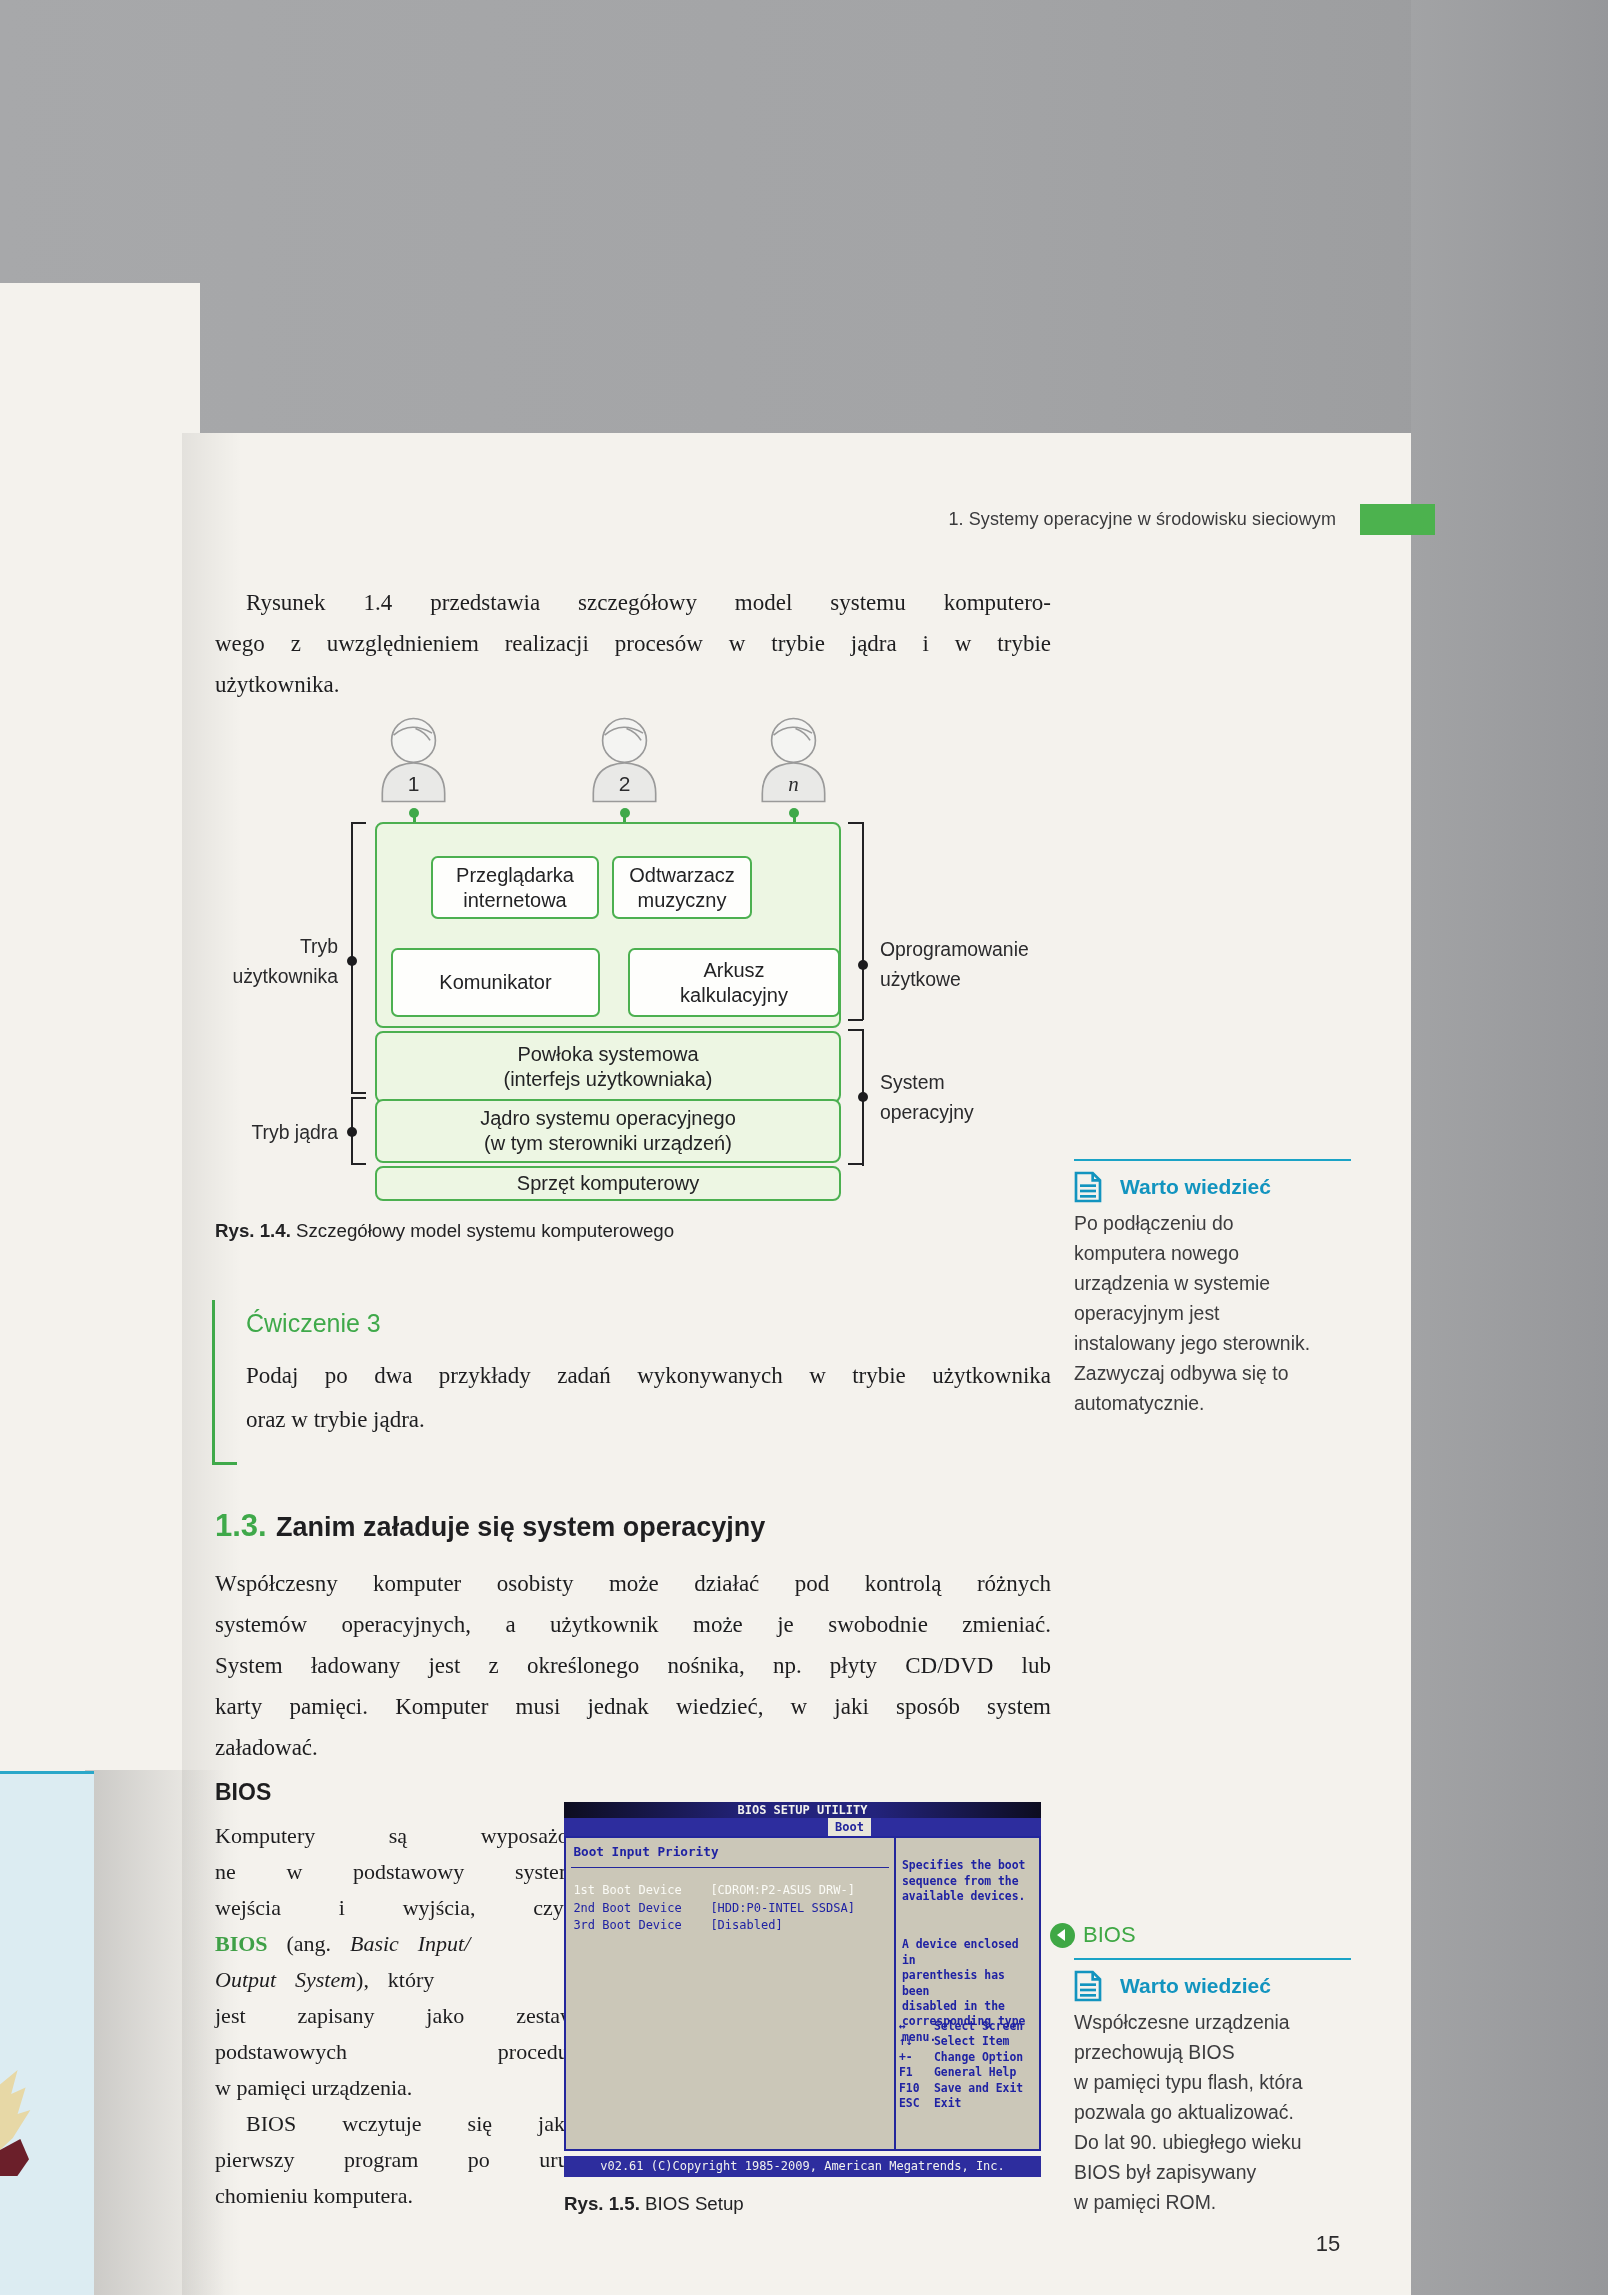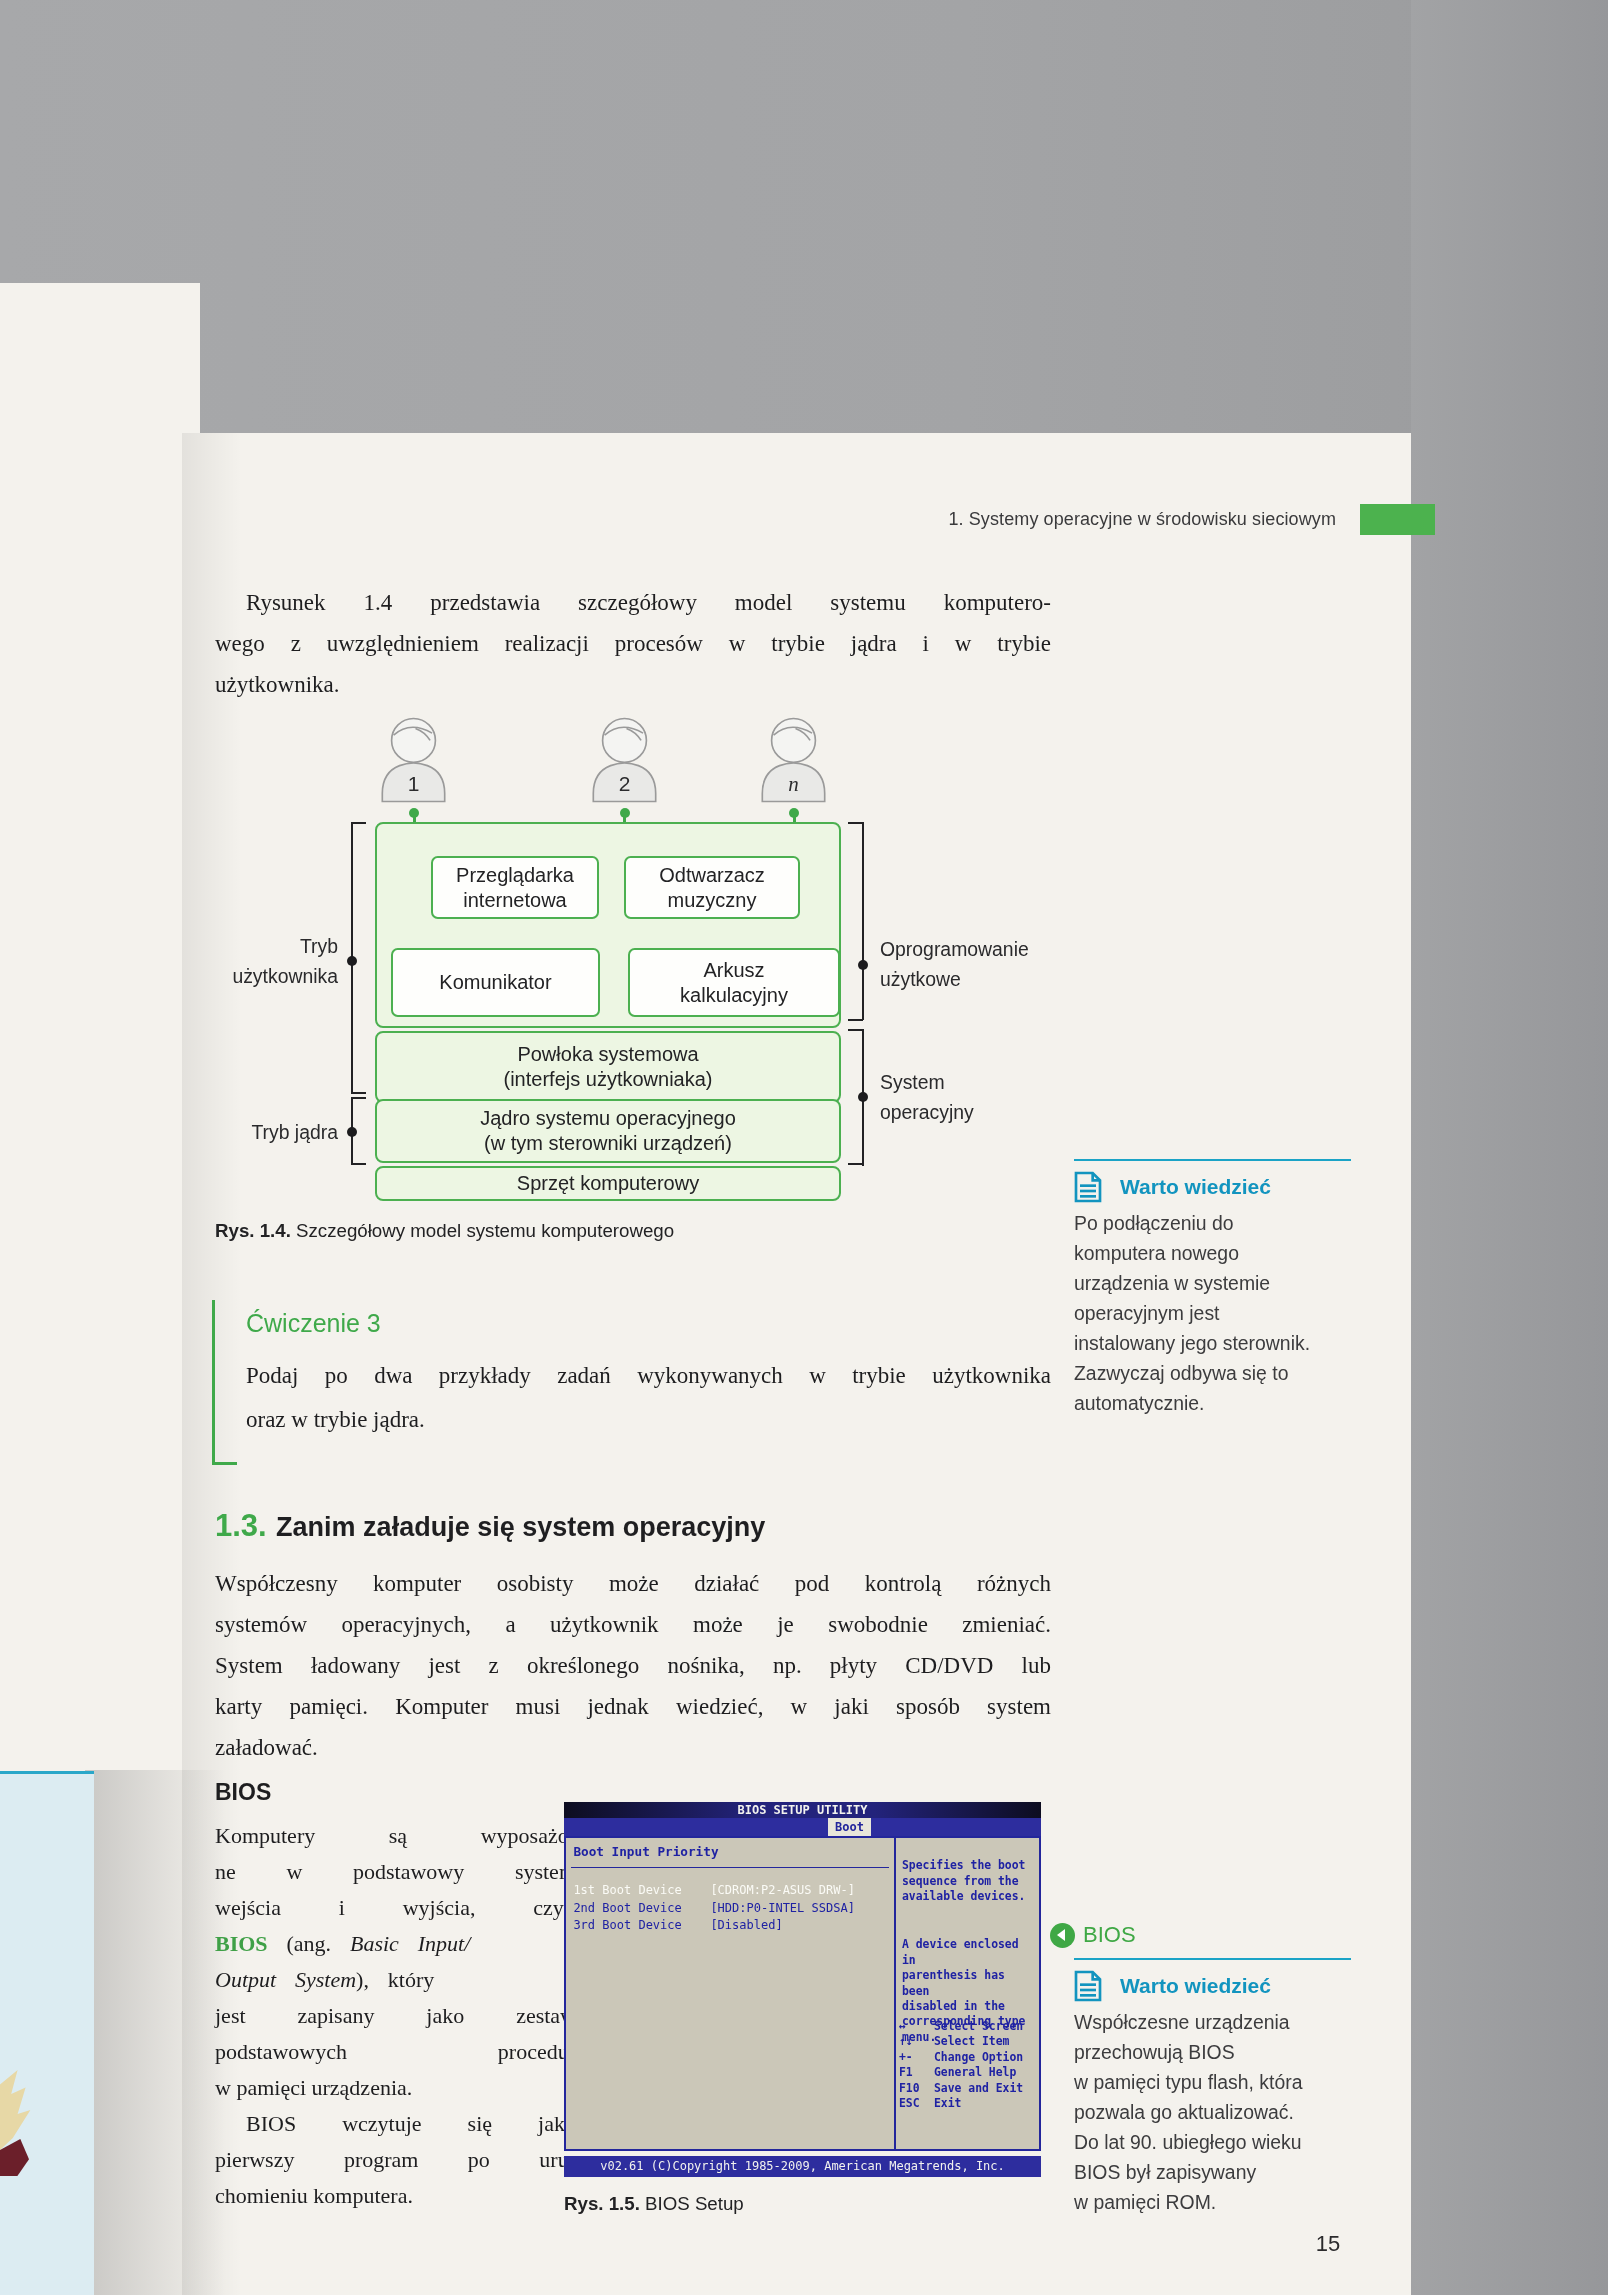--- a/index.html
+++ b/index.html
@@ -197,21 +197,21 @@
 
   <div class="abs sect" style="left:164px;top:114px;width:466px;height:206px;"></div>
   <div class="abs sect" style="left:164px;top:323px;width:466px;height:72px;">Powłoka systemowa
 (interfejs użytkowniaka)</div>
   <div class="abs sect" style="left:164px;top:391px;width:466px;height:64px;">Jądro systemu operacyjnego
 (w tym sterowniki urządzeń)</div>
   <div class="abs sect" style="left:164px;top:458px;width:466px;height:35px;">Sprzęt komputerowy</div>
 
   <div class="wbox" style="left:220px;top:148px;width:168px;height:63px;">Przeglądarka
 internetowa</div>
-  <div class="wbox" style="left:413px;top:148px;width:176px;height:63px;">Odtwarzacz
+  <div class="wbox" style="left:401px;top:148px;width:140px;height:63px;">Odtwarzacz
 muzyczny</div>
   <div class="wbox" style="left:180px;top:240px;width:209px;height:69px;">Komunikator</div>
   <div class="wbox" style="left:417px;top:240px;width:212px;height:69px;">Arkusz
 kalkulacyjny</div>
 
   <div class="abs brk" style="left:140px;top:114px;width:2px;height:272px;"></div>
   <div class="abs brk" style="left:140px;top:114px;width:15.4px;height:2px;"></div>
   <div class="abs brk" style="left:140px;top:384px;width:15.4px;height:2px;"></div>
   <div class="abs bdot" style="left:136px;top:248px;"></div>
   <div class="abs blabel" style="left:0;top:223px;width:127px;text-align:right;">Tryb

